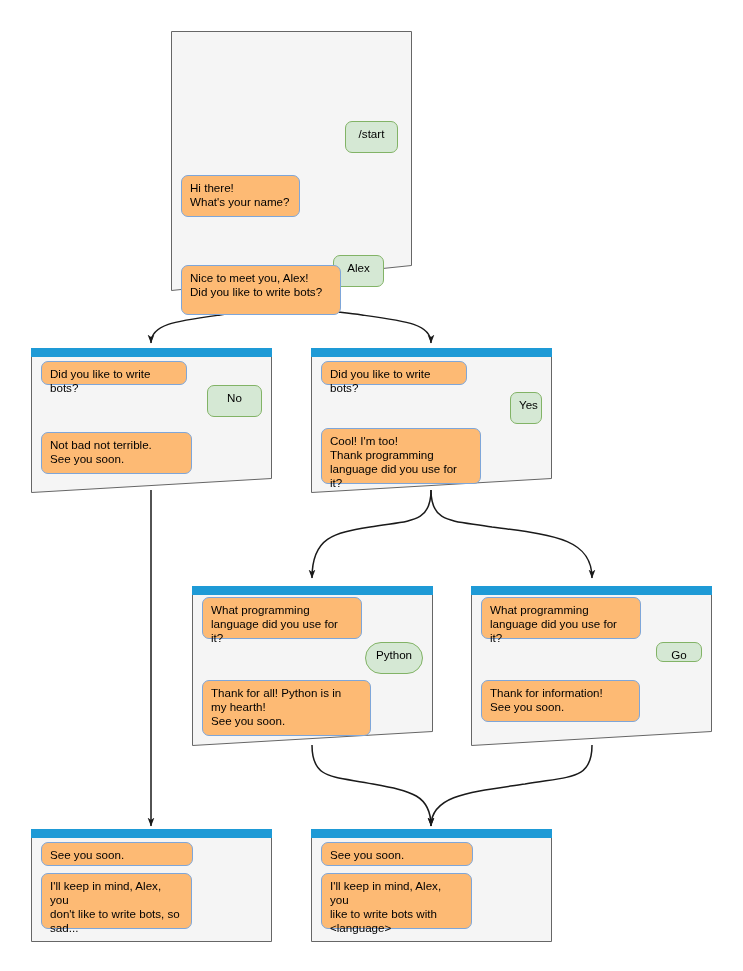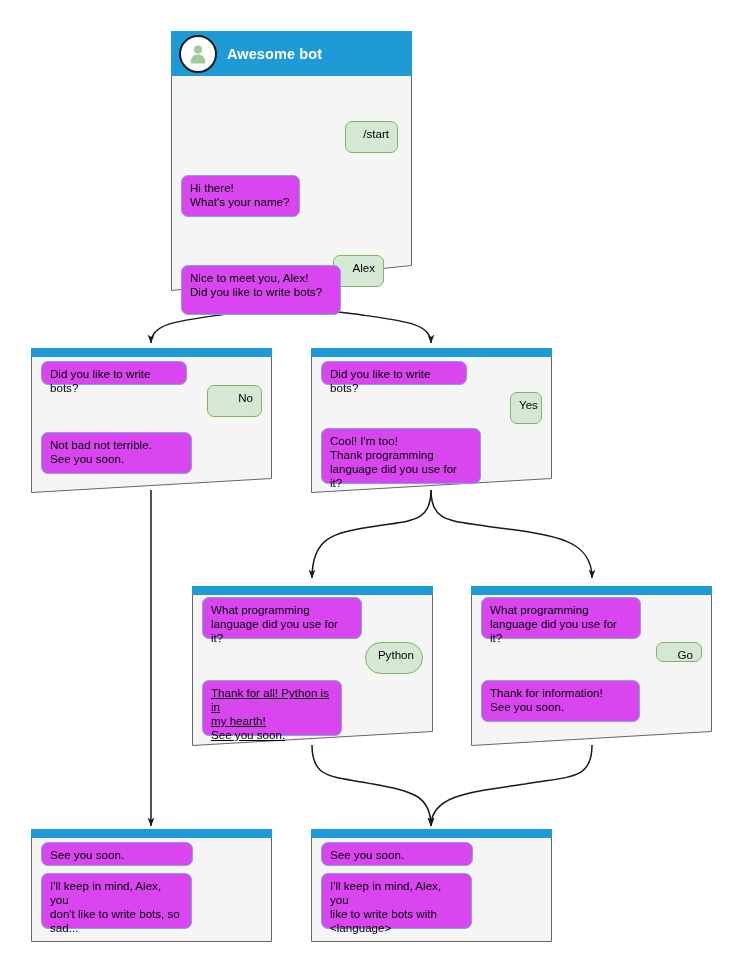--- a/index.html
+++ b/index.html
@@ -102,28 +102,28 @@
     box-sizing: border-box;
     border-radius: 7px;
     border: 1px solid transparent;
     font-size: 11.6px;
     line-height: 14px;
     padding: 5px 8px 6px 8px;
     white-space: pre-line;
     max-width: 86%;
   }
   .msg.bot {
-    background: #d946ef;
+    background: #fdba74;
     border-color: #7ea6d9;
     left: 10px;
   }
   .msg.user {
     background: #d5e8d4;
     border-color: #82b366;
-    text-align: right;
+    text-align: center;
     margin-left: 7px;
   }
 </style>
 </head>
 <body>
 
 <div id="flow-canvas">
 
   <svg id="connectors" viewBox="0 0 743 971" width="743" height="971">
     <defs>
@@ -150,29 +150,20 @@
     </g>
   </svg>
 
   <div class="chat-node" style="left:171px; top:31px; width:241px; height:260px;">
     <div class="node-shell">
       <svg width="241" height="260" viewBox="0 0 241 260">
         <path d="M0.5,0.5 L240.5,0.5 L240.5,234.5 L0.5,259.5 Z" fill="#f5f5f5" stroke="#666666" stroke-width="1"></path>
       </svg>
     </div>
 
-    <div class="node-header titled">
-      <div class="avatar">
-        <svg width="22" height="22" viewBox="0 0 22 22">
-          <circle cx="11" cy="6.6" r="4.1" fill="#9ecb99"></circle>
-          <path d="M3.6,20.5 C3.6,13.9 7.0,11.6 11,11.6 C15,11.6 18.4,13.9 18.4,20.5 Z" fill="#9ecb99"></path>
-        </svg>
-      </div>
-      <div class="bot-title">Awesome bot</div>
-    </div>
 
     <div class="messages" style="top:45px;">
       <div class="msg user" style="top:45px; left:auto; right:14px; width:53px; height:32px;">/start</div>
       <div class="msg bot" style="top:99px; width:119px; height:42px;">Hi there!
 What's your name?</div>
       <div class="msg user" style="top:179px; left:auto; right:28px; width:51px; height:32px;">Alex</div>
       <div class="msg bot" style="top:189px; width:160px; height:50px;">Nice to meet you, Alex!
 Did you like to write bots?</div>
     </div>
   </div>
@@ -212,21 +203,21 @@
     <div class="node-shell">
       <svg width="241" height="160" viewBox="0 0 241 160">
         <path d="M0.5,0.5 L240.5,0.5 L240.5,145.5 L0.5,159.5 Z" fill="#f5f5f5" stroke="#666666" stroke-width="1"></path>
       </svg>
     </div>
     <div class="node-header plain"></div>
     <div class="messages">
       <div class="msg bot" style="top:11px; width:160px; height:42px;">What programming
 language did you use for it?</div>
       <div class="msg user" style="top:56px; left:auto; right:10px; width:58px; height:32px;border-radius:16px;">Python</div>
-      <div class="msg bot" style="top:94px; width:140px; height:56px;text-decoration:underline;">Thank for all! Python is in
+      <div class="msg bot" style="top:94px; width:169px; height:56px;">Thank for all! Python is in
 my hearth!
 See you soon.</div>
     </div>
   </div>
 
   <div class="chat-node" style="left:471px; top:586px; width:241px; height:160px;">
     <div class="node-shell">
       <svg width="241" height="160" viewBox="0 0 241 160">
         <path d="M0.5,0.5 L240.5,0.5 L240.5,145.5 L0.5,159.5 Z" fill="#f5f5f5" stroke="#666666" stroke-width="1"></path>
       </svg>

